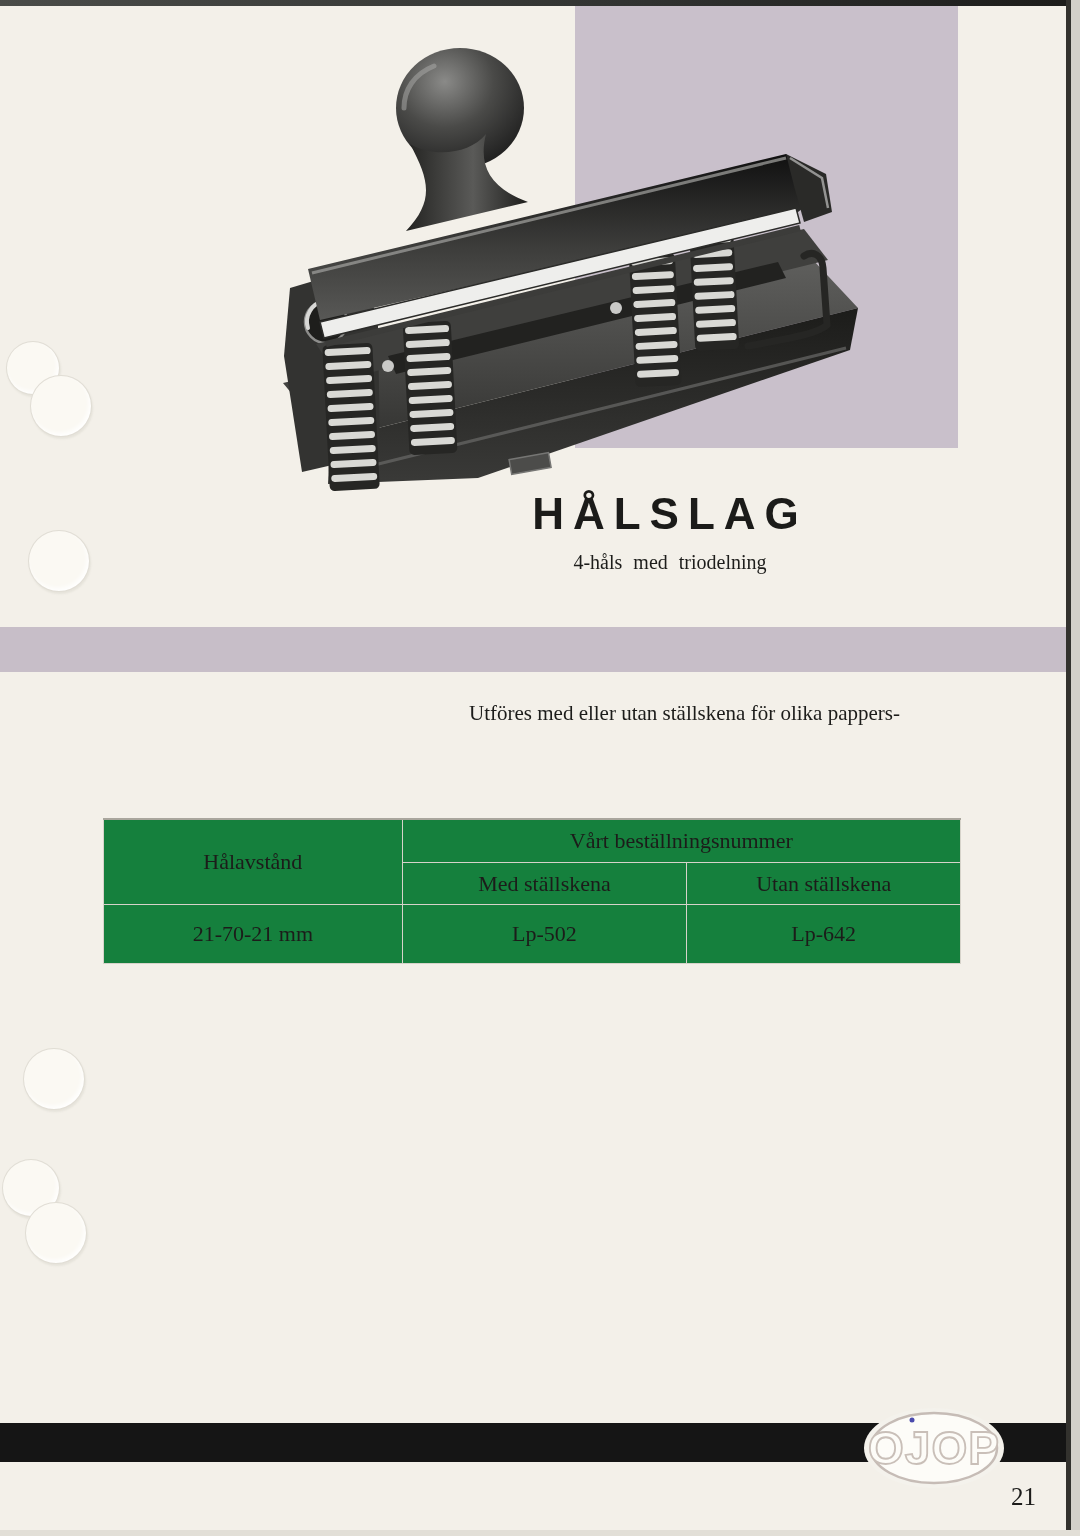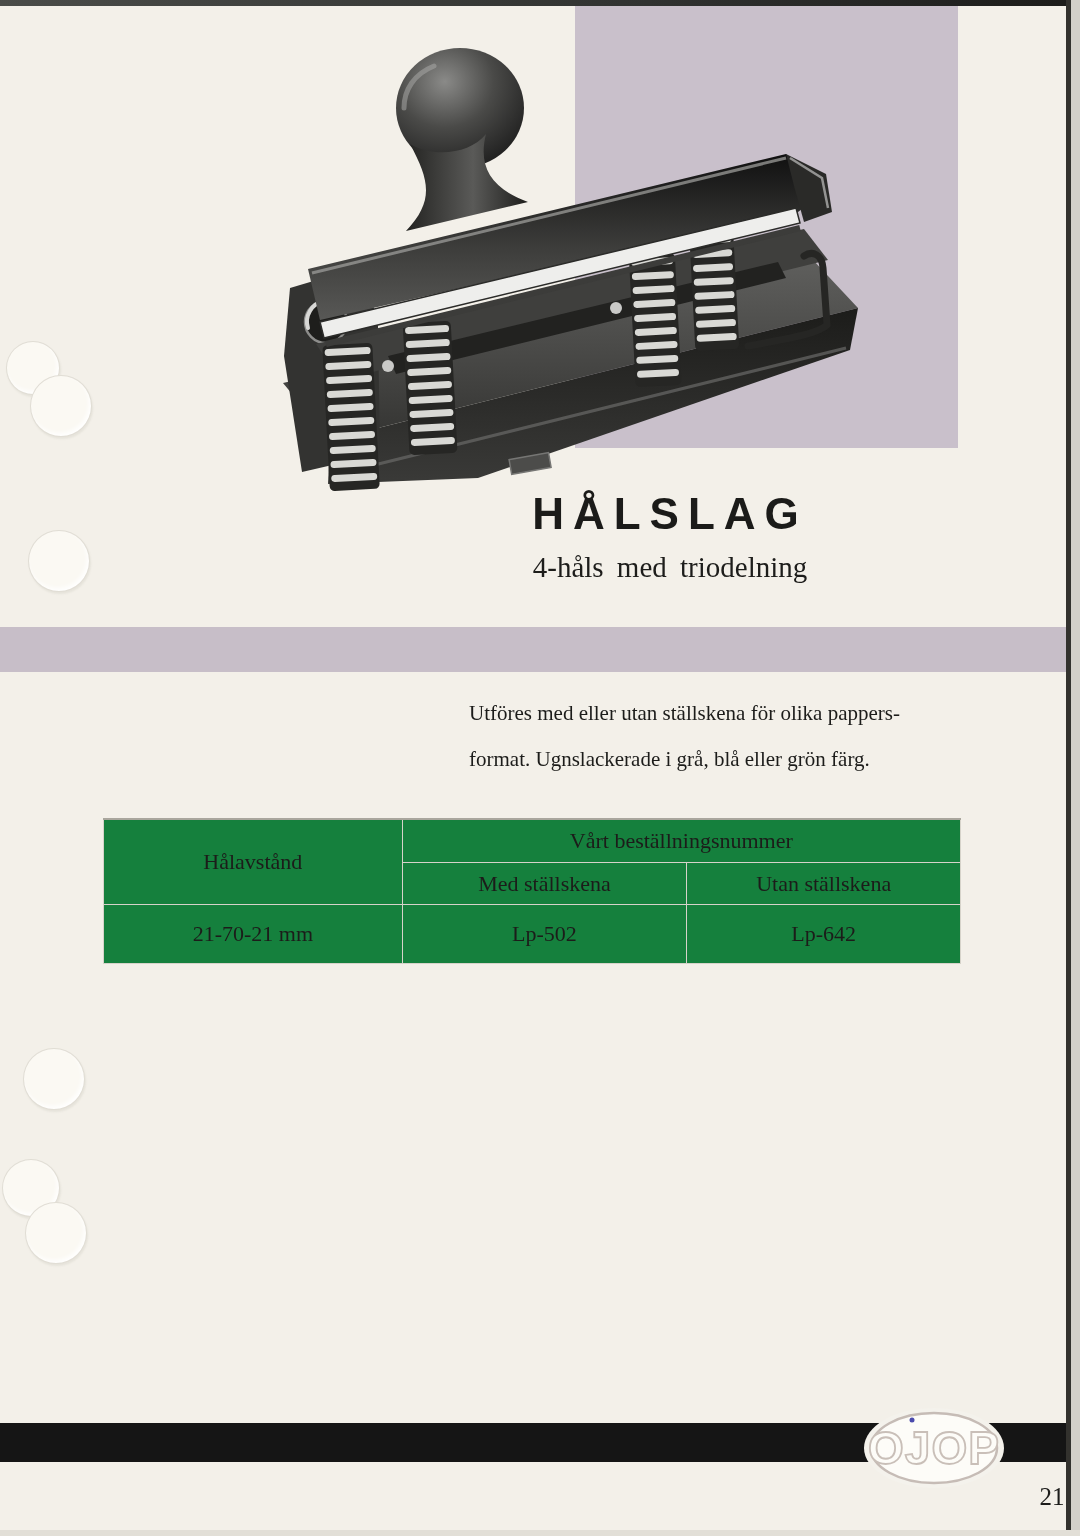--- a/index.html
+++ b/index.html
@@ -32,21 +32,21 @@
   .product{position:absolute;left:238px;top:26px;width:622px;height:466px;}
 
   
   .title{
     position:absolute;left:470px;top:489px;width:400px;text-align:center;
     font-family:"Liberation Sans", sans-serif;font-weight:bold;
     font-size:44px;letter-spacing:9px;color:#1b1b19;
   }
   .subtitle{
     position:absolute;left:470px;top:551px;width:400px;text-align:center;
-    font-size:29px;word-spacing:6px;color:#1d1d1b;
+    font-size:20px;word-spacing:6px;color:#1d1d1b;
   }
 
   
   .description{position:absolute;left:469px;top:690px;width:518px;font-size:21px;color:#1c1c1a;}
   .desc-line{display:block;height:46px;line-height:46px;white-space:nowrap;
     text-align:justify;}
   .desc-line::after{content:"";display:inline-block;width:100%;}
   .desc-line span{display:inline;}
 
   
@@ -64,22 +64,22 @@
   .row-data td{height:58px;}
 
   
   .footer-band{position:absolute;left:0;top:1423px;width:1066px;height:39px;background:#151515;}
   .footer-company{
     position:absolute;left:128px;top:1423px;height:39px;line-height:38px;
     font-family:"Liberation Sans", sans-serif;font-weight:bold;
     font-size:23px;letter-spacing:2.5px;color:#dddbd6;white-space:nowrap;
   }
   .logo{position:absolute;left:864px;top:1408px;width:140px;height:80px;}
-  .page-number{position:absolute;left:996px;top:1483px;width:40px;text-align:center;
-    font-size:25px;color:#1c1c1a;margin-left:36px;}
+  .page-number{position:absolute;left:996px;top:1483px;width:40px;text-align:right;
+    font-size:25px;color:#1c1c1a;}
 </style>
 </head>
 <body>
 
 <div class="page">
 
   <div class="edge-top"></div>
   <div class="edge-right-dark"></div>
   <div class="edge-right-light"></div>
   <div class="edge-bottom"></div>
@@ -201,21 +201,20 @@
     <path d="M510,320 C548,313 580,308 589,299 L585,242 C584,229 575,224 566,230" fill="none" stroke="#262624" stroke-width="7" stroke-linecap="round"></path>
   </svg>
 
   <div class="title">HÅLSLAG</div>
   <div class="subtitle">4-håls med triodelning</div>
 
   <div class="lavender-band"></div>
 
   <div class="description">
     <span class="desc-line"><span>Utföres med eller utan ställskena för olika pappers-</span></span>
-    <span class="desc-line"><span>format. Ugnslackerade i grå, blå eller grön färg.</span></span>
   </div>
 
   <table class="spec-table">
     <colgroup>
         <col style="width:299px">
         <col style="width:285px">
         <col style="width:274px">
       </colgroup>
     <tbody>
         <tr class="row-group">

